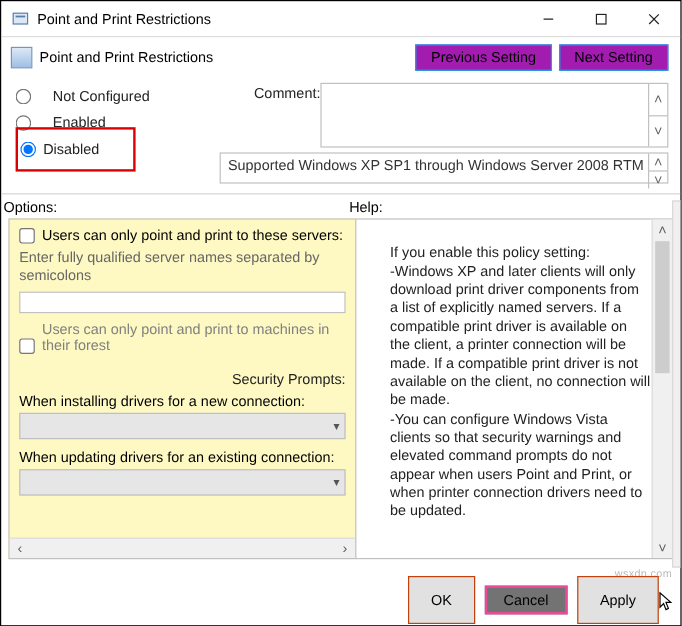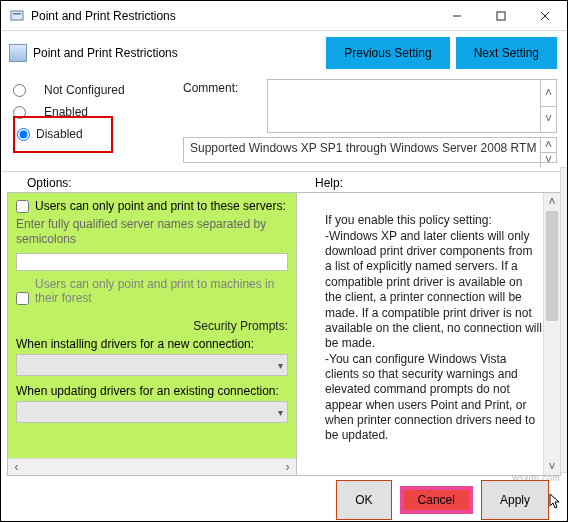--- a/index.html
+++ b/index.html
@@ -5,63 +5,63 @@
   * { box-sizing: border-box; font-family: "Segoe UI", Tahoma, sans-serif; font-size: 12px; }
   body { margin: 0; background: #fff; width: 568px; height: 522px; overflow: hidden; border: 1px solid #000; position: relative; }
   .titlebar { display: flex; align-items: center; height: 30px; border-bottom: 1px solid #ddd; }
   .title-icon { width: 16px; height: 16px; margin: 0 6px 0 8px; display: inline-flex; align-items: center; justify-content: center; }
   .title-text { flex: 1; font-size: 12px; }
   .win-btn { width: 44px; height: 29px; display: flex; align-items: center; justify-content: center; border-left: none; }
   .win-btn svg { stroke: #222; }
   .headerrow { display: flex; align-items: center; padding: 6px 10px 6px 8px; }
   .header-icon { width: 18px; height: 18px; margin-right: 6px; background: linear-gradient(#dce8f7,#9fbfe4); border: 1px solid #7996b6; }
   .header-title { flex: 1; font-size: 12px; }
-  .btn { background: #0ea5e9; border: 6px solid #0ea5e9; padding: 3px 12px; font-size: 12px; }
+  .btn { background: #a21caf; border: 1px solid #0ea5e9; padding: 3px 12px; font-size: 12px; }
   .btn + .btn { margin-left: 6px; }
   .configrow { display: flex; padding: 4px 10px 0 12px; }
   .leftcol { width: 170px; }
   .radio-line { display: flex; align-items: center; height: 22px; gap: 12px; }
   .radio-line input { margin: 0 6px 0 0; }
   .disabled-box { border: 2px solid #d80000; padding: 0 28px 0 2px; display: inline-flex; align-items: center; height: 37px; }
   .lbl { color: #222; }
   .rightcol { flex: 1; display: flex; flex-direction: column; gap: 4px; }
   .fld { display: flex; align-items: flex-start; }
-  .fld-label { width: 84px; color: #222; padding-top: 2px; }
+  .fld-label { width: 84px; color: #222; padding-top: 2px; text-align: right; }
   .txtarea { flex: 1; height: 54px; border: 1px solid #c0c0c0; background: #fff; position: relative; }
   .txtarea .spin { position: absolute; right: 0; top: 0; bottom: 0; width: 16px; display: flex; flex-direction: column; }
   .spin-b { flex:1; border-left:1px solid #c0c0c0; display:flex; align-items:center; justify-content:center; color:#666; }
   .spin-b + .spin-b { border-top:1px solid #c0c0c0; }
   .supported { flex: 1; height: 26px; border: 1px solid #c0c0c0; background: #fff; padding: 3px 6px; color: #333; position: relative; }
   .supported .spin { position:absolute; right:0; top:0; bottom:0; width:16px; display:flex; flex-direction:column; }
   .divider { border-top: 1px solid #d5d5d5; margin: 8px 0 4px; }
-  .paneltitles { display:flex; padding: 0 26px; }
+  .paneltitles { display:flex; padding: 0 2px; }
   .paneltitles .pt-left { width: 288px; }
   .panes { display:flex; padding: 2px 0 0 6px; height: 286px; }
-  .options-pane { width: 290px; border: 1px solid #c0c0c0; margin-right: -1px; padding: 6px 8px; overflow:hidden; background:#bef264; position:relative; }
+  .options-pane { width: 290px; border: 1px solid #c0c0c0; margin-right: -1px; padding: 6px 8px; overflow:hidden; background:#fef9c3; position:relative; }
   .help-pane { flex:1; border:1px solid #c0c0c0; padding:5px 0 5px 6px; position:relative; background:#fff; margin-right: 6px; }
   .help-inner { position:absolute; top:5px; left:6px; right:18px; bottom:5px; overflow:hidden; line-height:1.28; color:#222; font-size:12px; }
   .help-inner p { margin: 0 0 0 0; }
   .indent { padding-left: 22px; }
   .vscroll { position:absolute; right:0; top:0; bottom:0; width:17px; background:#f0f0f0; border-left:1px solid #dcdcdc; }
   .vscroll .arrow { height:17px; display:flex; align-items:center; justify-content:center; color:#606060; }
   .vscroll .thumb { position:absolute; left:2px; right:2px; top:18px; height:110px; background:#cdcdcd; }
   .chkline { display:flex; align-items:flex-start; margin-bottom:4px; }
   .chkline input { margin: 1px 6px 0 0; }
   .hint { color:#666; margin: 2px 0 6px; line-height:1.25; }
   .txtfield { width: 100%; height: 18px; border:1px solid #c0c0c0; background:#fff; margin-bottom:6px; }
   .grey { color:#808080;align-items:flex-end; }
   .section-label { margin: 14px 0 4px; color:#222;text-align:right; }
   .dropdown { width:100%; height:22px; background:#e6e6e6; border:1px solid #bfbfbf; display:flex; align-items:center; justify-content:flex-end; padding-right:4px; }
   .dropdown .dd-arrow { color:#555; font-size:10px; }
   .hscroll { position:absolute; left:0; right:0; bottom:0; height:17px; background:#f0f0f0; border-top:1px solid #dcdcdc; display:flex; align-items:center; }
   .hscroll .arrow { width:17px; display:flex; align-items:center; justify-content:center; color:#606060; }
   .hscroll .track { flex:1; position:relative; height:100%; }
   .footer { position:absolute; left:6px; right:6px; bottom:6px; height:30px; display:flex; justify-content:flex-end; align-items:center; gap:8px; }
   .btn-ok, .btn-apply { border:1px solid #c2410c; padding:12px 18px; background:#e1e1e1; }
-  .btn-cancel { border:4px solid #ec4899; padding:3px 14px; background:#ef4444; }
+  .btn-cancel { border:2px solid #ec4899; padding:3px 14px; background:#737373; }
   .wsx { position:absolute; right:7px; bottom:38px; font-size:9px; color:#b9b9b9; letter-spacing:0.3px; }
   .ghost-scroll { position:absolute; top:166px; right:-10px; width:17px; bottom:48px; background:#f0f0f0; border:1px solid #d8d8d8; }
 </style>
 </head>
 <body>
 
 <div class="titlebar">
   <span class="title-icon">
     <svg width="14" height="14" viewBox="0 0 14 14">
         <rect x="1" y="2" width="12" height="9" fill="#dce8f7" stroke="#5a7fa4"></rect>

